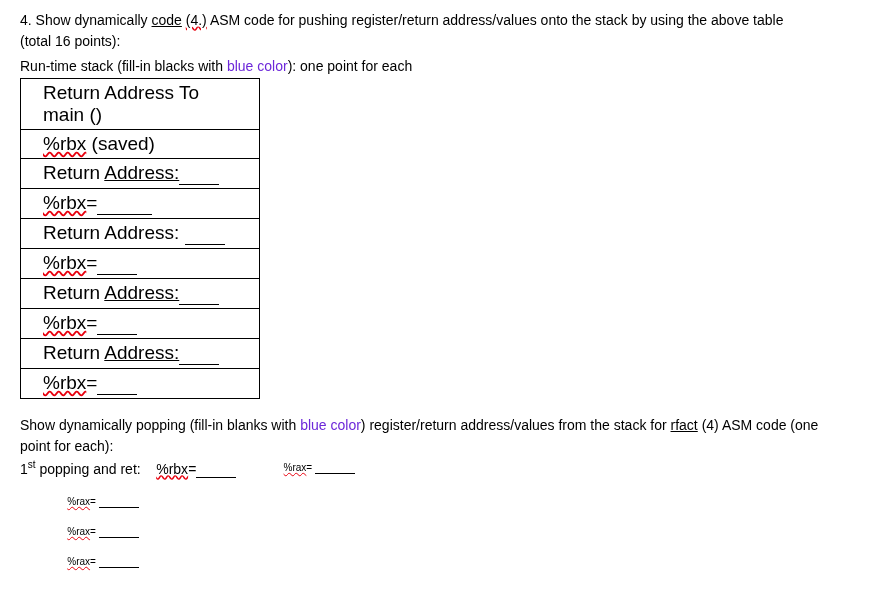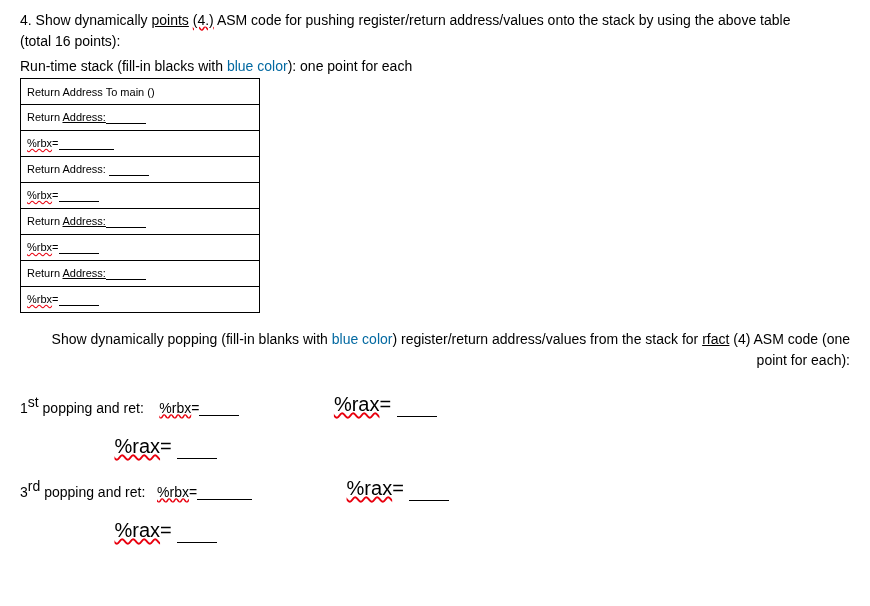--- a/index.html
+++ b/index.html
@@ -9,33 +9,33 @@
       background: #fff;
       color: #000;
       padding: 10px 20px;
       width: 870px;
       min-height: 606px;
     }
     .section-header {
       margin-bottom: 6px;
       line-height: 1.5;
     }
-    .blue { color: #0369a1; }
+    .blue { color: #6d28d9; }
     .underline-word { text-decoration: underline; text-decoration-style: wavy; text-decoration-color: #e8000d; }
     .plain-underline { text-decoration: underline; }
     .stack-table {
       border-collapse: collapse;
       width: 240px;
       margin-bottom: 16px;
       margin-top: 4px;
     }
     .stack-table td {
       border: 1px solid #000;
-      padding: 3px 6px;
-      font-size: 11px;
+      padding: 3px 22px;
+      font-size: 19px;
       height: 26px;
     }
     .fill-blank {
       display: inline-block;
       border-bottom: 1px solid #000;
       min-width: 40px;
     }
     .fill-blank-long {
       display: inline-block;
       border-bottom: 1px solid #000;
@@ -48,46 +48,51 @@
       display: flex;
       align-items: center;
       margin-bottom: 18px;
       gap: 0;
     }
     .popping-label {
       min-width: 200px;
       font-size: 14px;
     }
     .popping-val2 {
-      font-size: 20px;
+      font-size: 10px;
     }
     sup {
-      font-size: 14px;
+      font-size: 10px;
     }
   </style>
 </head>
 <body>
 
 <div>
 
   <p class="section-header">
-    4. Show dynamically <span class="plain-underline">points</span>
+    4. Show dynamically <span class="plain-underline">code</span>
     <span style="text-decoration:underline; text-decoration-style:wavy; text-decoration-color:#e8000d;">(4.)</span>
     ASM code for pushing register/return address/values onto the stack by using the above table<br>
     (total 16 points):
   </p>
 
   <p style="margin-bottom:4px;">
     Run-time stack (fill-in blacks with <span class="blue">blue color</span>): one point for each
   </p>
 
   <table class="stack-table">
     <tbody>
       <tr>
         <td>Return Address To main ()</td>
+      </tr>
+      <tr>
+        <td>
+          <span class="underline-word">%rbx</span> (saved)
+        </td>
       </tr>
       <tr>
         <td>
           Return <span class="plain-underline">Address:</span><span class="fill-blank">&nbsp;&nbsp;&nbsp;&nbsp;</span>
         </td>
       </tr>
       <tr>
         <td>
           <span class="underline-word">%rbx</span>=<span class="fill-blank-long">&nbsp;&nbsp;&nbsp;&nbsp;&nbsp;&nbsp;</span>
         </td>
@@ -119,43 +124,40 @@
       </tr>
       <tr>
         <td>
           <span class="underline-word">%rbx</span>=<span class="fill-blank">&nbsp;&nbsp;&nbsp;</span>
         </td>
       </tr>
     </tbody>
   </table>
 
   <div class="popping-section">
-    <p style="margin-bottom:22px; line-height:1.5;text-align:right;">
+    <p style="margin-bottom:2px; line-height:1.5;">
       Show dynamically popping (fill-in blanks with <span class="blue">blue color</span>) register/return address/values from the stack for <span class="plain-underline">rfact</span> (4) ASM code (one point for each):
     </p>
 
     <div class="popping-row">
       <div class="popping-label">
         1<sup>st</sup> popping and ret: &nbsp;&nbsp;&nbsp;<span class="underline-word">%rbx</span>=<span class="fill-blank">&nbsp;&nbsp;&nbsp;&nbsp;</span>
       </div>
       <div class="popping-val2">
         &nbsp;&nbsp;&nbsp;&nbsp;&nbsp;&nbsp;&nbsp;&nbsp;&nbsp;&nbsp;&nbsp;&nbsp;&nbsp;&nbsp;&nbsp;&nbsp;&nbsp;<span class="underline-word">%rax</span>= <span class="fill-blank">&nbsp;&nbsp;&nbsp;</span>
       </div>
     </div>
 
     <div class="popping-row">
       <div class="popping-val2">
         &nbsp;&nbsp;&nbsp;&nbsp;&nbsp;&nbsp;&nbsp;&nbsp;&nbsp;&nbsp;&nbsp;&nbsp;&nbsp;&nbsp;&nbsp;&nbsp;&nbsp;<span class="underline-word">%rax</span>= <span class="fill-blank">&nbsp;&nbsp;&nbsp;</span>
       </div>
     </div>
 
     <div class="popping-row">
-      <div class="popping-label">
-        3<sup>rd</sup> popping and ret: &nbsp;&nbsp;<span class="underline-word">%rbx</span>=<span class="fill-blank-long">&nbsp;&nbsp;&nbsp;&nbsp;&nbsp;</span>
-      </div>
       <div class="popping-val2">
         &nbsp;&nbsp;&nbsp;&nbsp;&nbsp;&nbsp;&nbsp;&nbsp;&nbsp;&nbsp;&nbsp;&nbsp;&nbsp;&nbsp;&nbsp;&nbsp;&nbsp;<span class="underline-word">%rax</span>= <span class="fill-blank">&nbsp;&nbsp;&nbsp;</span>
       </div>
     </div>
 
     <div class="popping-row">
       <div class="popping-val2">
         &nbsp;&nbsp;&nbsp;&nbsp;&nbsp;&nbsp;&nbsp;&nbsp;&nbsp;&nbsp;&nbsp;&nbsp;&nbsp;&nbsp;&nbsp;&nbsp;&nbsp;<span class="underline-word">%rax</span>= <span class="fill-blank">&nbsp;&nbsp;&nbsp;</span>
       </div>
     </div>

